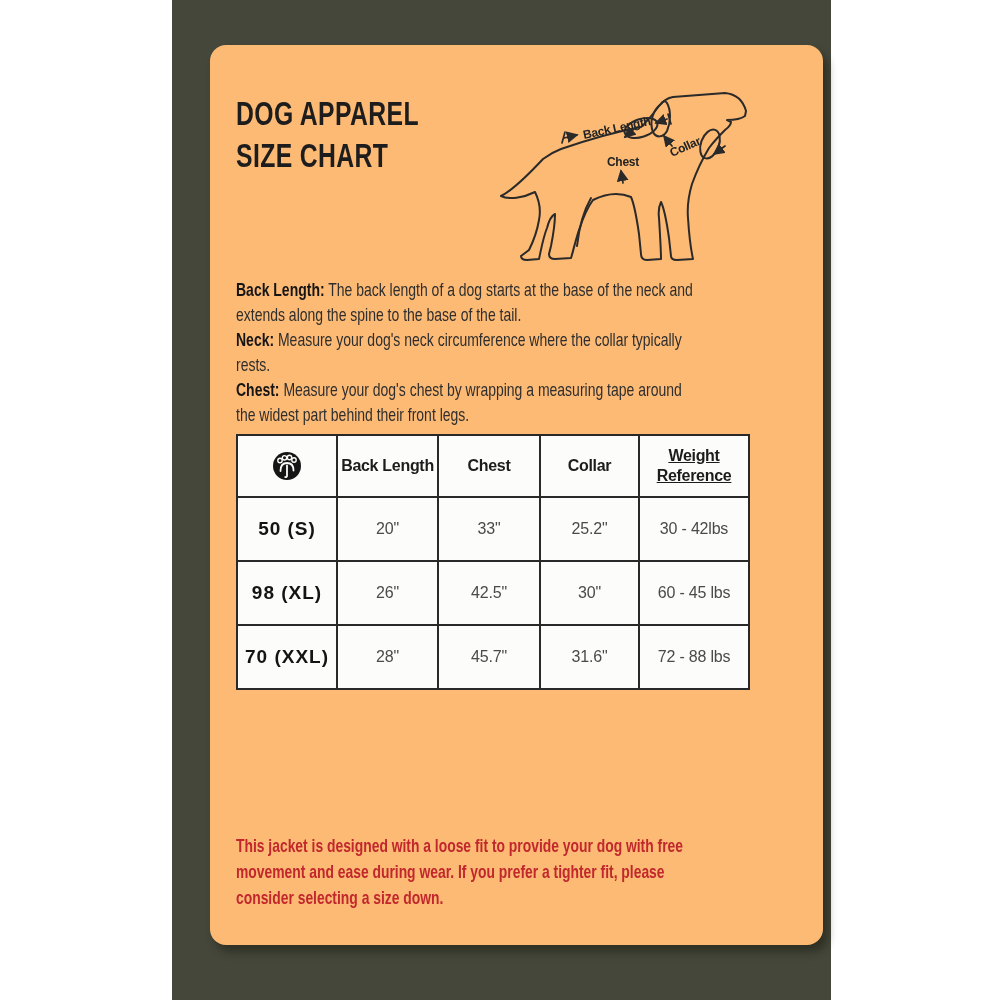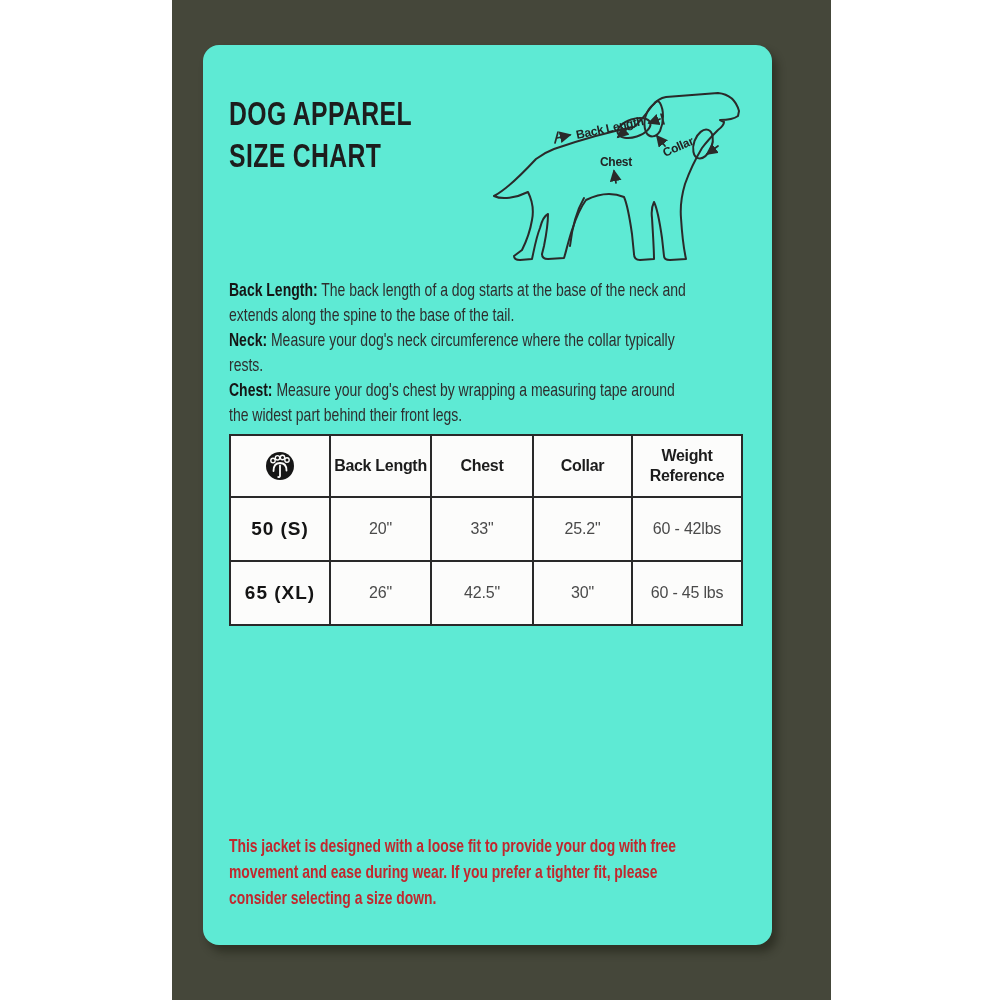--- a/index.html
+++ b/index.html
@@ -6,22 +6,22 @@
   body{
     width:1000px;height:1000px;position:relative;overflow:hidden;
     background:#ffffff;
     font-family:"Liberation Sans", sans-serif;
   }
   .band{
     position:absolute;left:172px;top:0;width:659px;height:1000px;
     background:#45473a;
   }
   .card{
-    position:absolute;left:203px;top:45px;width:569px;height:900px;
-    background:#5eead4;border-radius:16px;
+    position:absolute;left:210px;top:45px;width:613px;height:900px;
+    background:#fdba74;border-radius:16px;
     box-shadow:5px 7px 9px rgba(20,22,12,0.45);
   }
   .title{
     position:absolute;left:26px;top:48px;
     font-size:33px;line-height:42px;font-weight:700;color:#1d1d1d;
     letter-spacing:0.5px;
     transform:scaleX(0.75);transform-origin:0 0;white-space:nowrap;
   }
   .dog-svg{position:absolute;left:285px;top:25px;}
   .defs{
@@ -40,21 +40,21 @@
   table.size-table td, table.size-table th{
     border:2px solid #292929;text-align:center;vertical-align:middle;
     padding:0;overflow:hidden;
   }
   table.size-table thead tr{height:62px;}
   table.size-table tbody tr{height:64px;margin-top:16px;}
   th.hdr{
     font-size:16px;font-weight:700;color:#1c1c1c;letter-spacing:-0.3px;
     line-height:20px;white-space:nowrap;
   }
-  th.hdr.wrap{white-space:normal;}
+  th.hdr.wrap{white-space:normal;text-decoration:underline;}
   td.size-cell{
     font-size:19px;font-weight:600;color:#141414;letter-spacing:1px;
   }
   td.val{
     font-size:16px;color:#4a4a4a;letter-spacing:-0.2px;
   }
   .note{
     position:absolute;left:26px;top:788px;width:720px;
     font-size:19px;line-height:26px;font-weight:700;color:#c1272d;
     white-space:pre-wrap;
@@ -181,29 +181,36 @@
         <th class="hdr">Collar</th>
         <th class="hdr wrap">Weight Reference</th>
       </tr>
     </thead>
     <tbody>
       <tr>
         <td class="size-cell">50 (S)</td>
         <td class="val">20"</td>
         <td class="val">33"</td>
         <td class="val">25.2"</td>
-        <td class="val">60 - 42lbs</td>
-      </tr>
-      <tr>
-        <td class="size-cell">65 (XL)</td>
+        <td class="val">30 - 42lbs</td>
+      </tr>
+      <tr>
+        <td class="size-cell">98 (XL)</td>
         <td class="val">26"</td>
         <td class="val">42.5"</td>
         <td class="val">30"</td>
         <td class="val">60 - 45 lbs</td>
       </tr>
+      <tr>
+        <td class="size-cell">70 (XXL)</td>
+        <td class="val">28"</td>
+        <td class="val">45.7"</td>
+        <td class="val">31.6"</td>
+        <td class="val">72 - 88 lbs</td>
+      </tr>
     </tbody>
   </table>
 
   <div class="note">This jacket is designed with a loose fit to provide your dog with free
 movement and ease during wear. If you prefer a tighter fit, please
 consider selecting a size down.</div>
 
 </div>
 
 </body></html>

